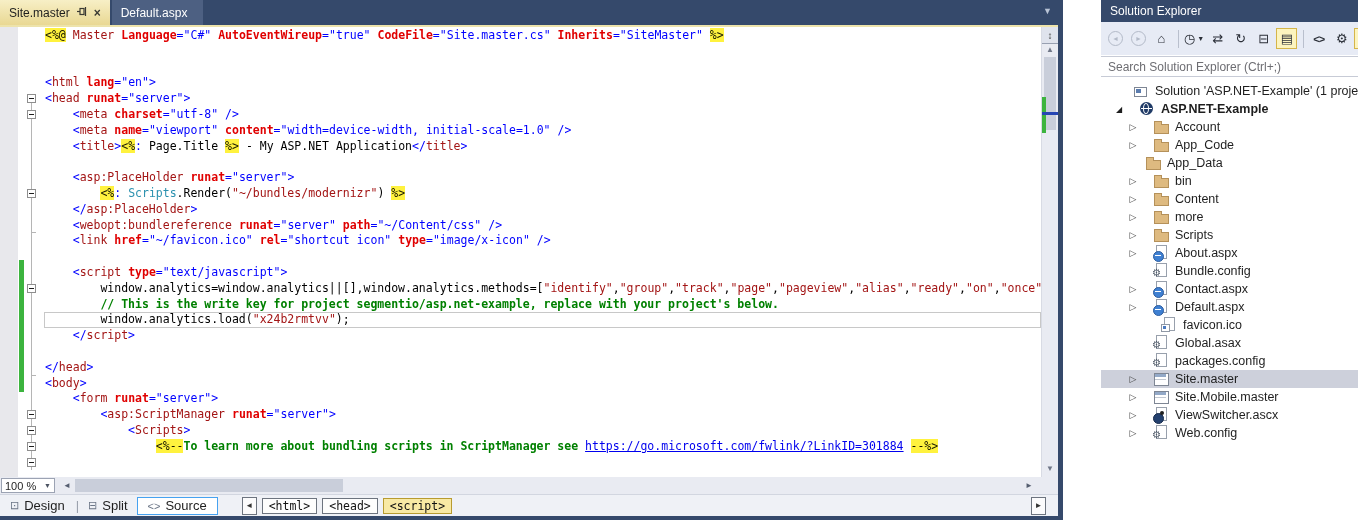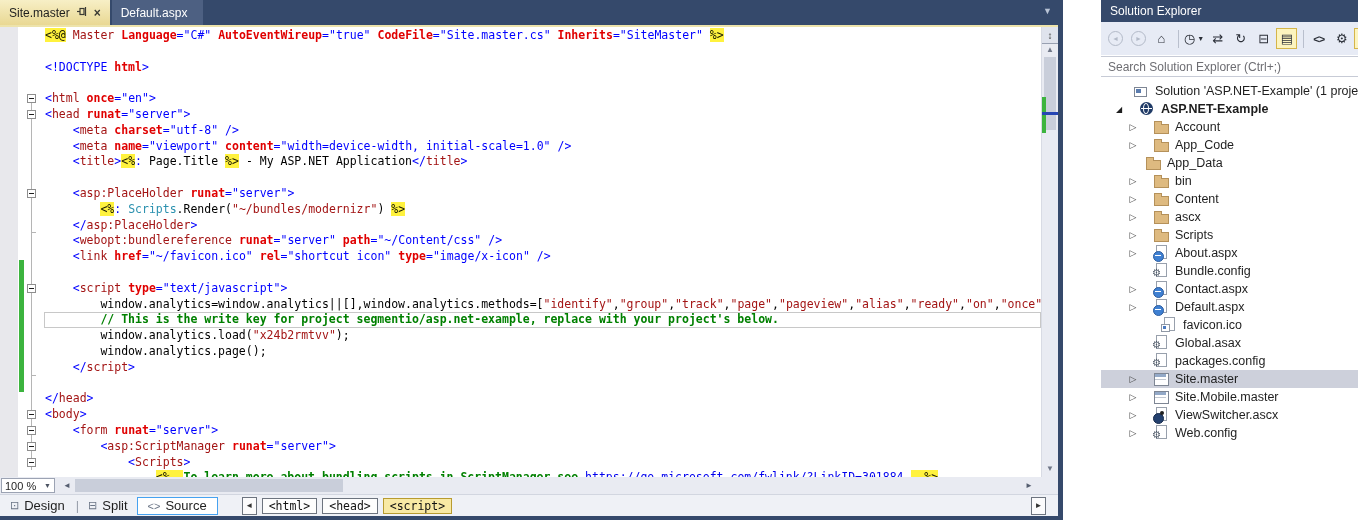--- a/index.html
+++ b/index.html
@@ -135,39 +135,37 @@
     </div>
     <div class="goldline"></div>
 
     <div class="ebody">
       <div class="ind-margin"></div>
       <div class="changebar"></div>
       <div class="outline-line"></div>
       <div id="code">
           <div class="line"><span class="sg-y">&lt;%@</span><span class="sg-t"> </span><span class="sg-e">Master</span><span class="sg-t"> </span><span class="sg-a">Language</span><span class="sg-d">=</span><span class="sg-v">"C#"</span><span class="sg-t"> </span><span class="sg-a">AutoEventWireup</span><span class="sg-d">=</span><span class="sg-v">"true"</span><span class="sg-t"> </span><span class="sg-a">CodeFile</span><span class="sg-d">=</span><span class="sg-v">"Site.master.cs"</span><span class="sg-t"> </span><span class="sg-a">Inherits</span><span class="sg-d">=</span><span class="sg-v">"SiteMaster"</span><span class="sg-t"> </span><span class="sg-y">%&gt;</span></div>
           <div class="line"></div>
-          <div class="line"><span class="sg-d">&lt;!DOCTYPE </span><span class="sg-a">html</span><span class="sg-d">&gt;</span></div>
           <div class="line"></div>
-          <div class="line"><span class="sg-d">&lt;</span><span class="sg-e">html</span><span class="sg-t"> </span><span class="sg-a">once</span><span class="sg-d">=</span><span class="sg-v">"en"</span><span class="sg-d">&gt;</span></div>
+          <div class="line"><span class="sg-d">&lt;</span><span class="sg-e">html</span><span class="sg-t"> </span><span class="sg-a">lang</span><span class="sg-d">=</span><span class="sg-v">"en"</span><span class="sg-d">&gt;</span></div>
           <div class="line"><span class="sg-d">&lt;</span><span class="sg-e">head</span><span class="sg-t"> </span><span class="sg-a">runat</span><span class="sg-d">=</span><span class="sg-v">"server"</span><span class="sg-d">&gt;</span></div>
           <div class="line"><span class="sg-t">    </span><span class="sg-d">&lt;</span><span class="sg-e">meta</span><span class="sg-t"> </span><span class="sg-a">charset</span><span class="sg-d">=</span><span class="sg-v">"utf-8"</span><span class="sg-t"> </span><span class="sg-d">/&gt;</span></div>
           <div class="line"><span class="sg-t">    </span><span class="sg-d">&lt;</span><span class="sg-e">meta</span><span class="sg-t"> </span><span class="sg-a">name</span><span class="sg-d">=</span><span class="sg-v">"viewport"</span><span class="sg-t"> </span><span class="sg-a">content</span><span class="sg-d">=</span><span class="sg-v">"width=device-width, initial-scale=1.0"</span><span class="sg-t"> </span><span class="sg-d">/&gt;</span></div>
           <div class="line"><span class="sg-t">    </span><span class="sg-d">&lt;</span><span class="sg-e">title</span><span class="sg-d">&gt;</span><span class="sg-y">&lt;%</span><span class="sg-d">:</span><span class="sg-t"> Page.Title </span><span class="sg-y">%&gt;</span><span class="sg-t"> - My ASP.NET Application</span><span class="sg-d">&lt;/</span><span class="sg-e">title</span><span class="sg-d">&gt;</span></div>
           <div class="line"></div>
           <div class="line"><span class="sg-t">    </span><span class="sg-d">&lt;</span><span class="sg-e">asp:PlaceHolder</span><span class="sg-t"> </span><span class="sg-a">runat</span><span class="sg-d">=</span><span class="sg-v">"server"</span><span class="sg-d">&gt;</span></div>
           <div class="line"><span class="sg-t">        </span><span class="sg-y">&lt;%</span><span class="sg-d">:</span><span class="sg-t"> </span><span class="sg-k">Scripts</span><span class="sg-t">.Render(</span><span class="sg-s">"~/bundles/modernizr"</span><span class="sg-t">) </span><span class="sg-y">%&gt;</span></div>
           <div class="line"><span class="sg-t">    </span><span class="sg-d">&lt;/</span><span class="sg-e">asp:PlaceHolder</span><span class="sg-d">&gt;</span></div>
           <div class="line"><span class="sg-t">    </span><span class="sg-d">&lt;</span><span class="sg-e">webopt:bundlereference</span><span class="sg-t"> </span><span class="sg-a">runat</span><span class="sg-d">=</span><span class="sg-v">"server"</span><span class="sg-t"> </span><span class="sg-a">path</span><span class="sg-d">=</span><span class="sg-v">"~/Content/css"</span><span class="sg-t"> </span><span class="sg-d">/&gt;</span></div>
           <div class="line"><span class="sg-t">    </span><span class="sg-d">&lt;</span><span class="sg-e">link</span><span class="sg-t"> </span><span class="sg-a">href</span><span class="sg-d">=</span><span class="sg-v">"~/favicon.ico"</span><span class="sg-t"> </span><span class="sg-a">rel</span><span class="sg-d">=</span><span class="sg-v">"shortcut icon"</span><span class="sg-t"> </span><span class="sg-a">type</span><span class="sg-d">=</span><span class="sg-v">"image/x-icon"</span><span class="sg-t"> </span><span class="sg-d">/&gt;</span></div>
           <div class="line"></div>
           <div class="line"><span class="sg-t">    </span><span class="sg-d">&lt;</span><span class="sg-e">script</span><span class="sg-t"> </span><span class="sg-a">type</span><span class="sg-d">=</span><span class="sg-v">"text/javascript"</span><span class="sg-d">&gt;</span></div>
           <div class="line"><span class="sg-t">        window.analytics=window.analytics||[],window.analytics.methods=[</span><span class="sg-s">"identify"</span><span class="sg-t">,</span><span class="sg-s">"group"</span><span class="sg-t">,</span><span class="sg-s">"track"</span><span class="sg-t">,</span><span class="sg-s">"page"</span><span class="sg-t">,</span><span class="sg-s">"pageview"</span><span class="sg-t">,</span><span class="sg-s">"alias"</span><span class="sg-t">,</span><span class="sg-s">"ready"</span><span class="sg-t">,</span><span class="sg-s">"on"</span><span class="sg-t">,</span><span class="sg-s">"once"</span></div>
           <div class="line"><span class="sg-c">        // This is the write key for project segmentio/asp.net-example, replace with your project's below.</span></div>
           <div class="line"><span class="sg-t">        window.analytics.load(</span><span class="sg-s">"x24b2rmtvv"</span><span class="sg-t">);</span></div>
-          <div class="line"><span class="sg-t">        window.analytics.page();</span></div>
           <div class="line"><span class="sg-t">    </span><span class="sg-d">&lt;/</span><span class="sg-e">script</span><span class="sg-d">&gt;</span></div>
           <div class="line"></div>
           <div class="line"><span class="sg-d">&lt;/</span><span class="sg-e">head</span><span class="sg-d">&gt;</span></div>
           <div class="line"><span class="sg-d">&lt;</span><span class="sg-e">body</span><span class="sg-d">&gt;</span></div>
           <div class="line"><span class="sg-t">    </span><span class="sg-d">&lt;</span><span class="sg-e">form</span><span class="sg-t"> </span><span class="sg-a">runat</span><span class="sg-d">=</span><span class="sg-v">"server"</span><span class="sg-d">&gt;</span></div>
           <div class="line"><span class="sg-t">        </span><span class="sg-d">&lt;</span><span class="sg-e">asp:ScriptManager</span><span class="sg-t"> </span><span class="sg-a">runat</span><span class="sg-d">=</span><span class="sg-v">"server"</span><span class="sg-d">&gt;</span></div>
           <div class="line"><span class="sg-t">            </span><span class="sg-d">&lt;</span><span class="sg-e">Scripts</span><span class="sg-d">&gt;</span></div>
           <div class="line"><span class="sg-t">                </span><span class="sg-y">&lt;%--</span><span class="sg-c">To learn more about bundling scripts in ScriptManager see </span><span class="sg-u">https://go.microsoft.com/fwlink/?LinkID=301884</span><span class="sg-c"> </span><span class="sg-y">--%&gt;</span></div>
         </div>
       <div id="folds">
@@ -361,21 +359,21 @@
           <span>Content</span>
         </div>
         <div class="trow" style="padding-left: 24px;">
           <span class="arr c">▷</span>
           <span class="agap"></span>
           <span class="ti ti-folder">
             <i></i>
             <b></b>
             <u></u>
           </span>
-          <span>ascx</span>
+          <span>more</span>
         </div>
         <div class="trow" style="padding-left: 24px;">
           <span class="arr c">▷</span>
           <span class="agap"></span>
           <span class="ti ti-folder">
             <i></i>
             <b></b>
             <u></u>
           </span>
           <span>Scripts</span>

